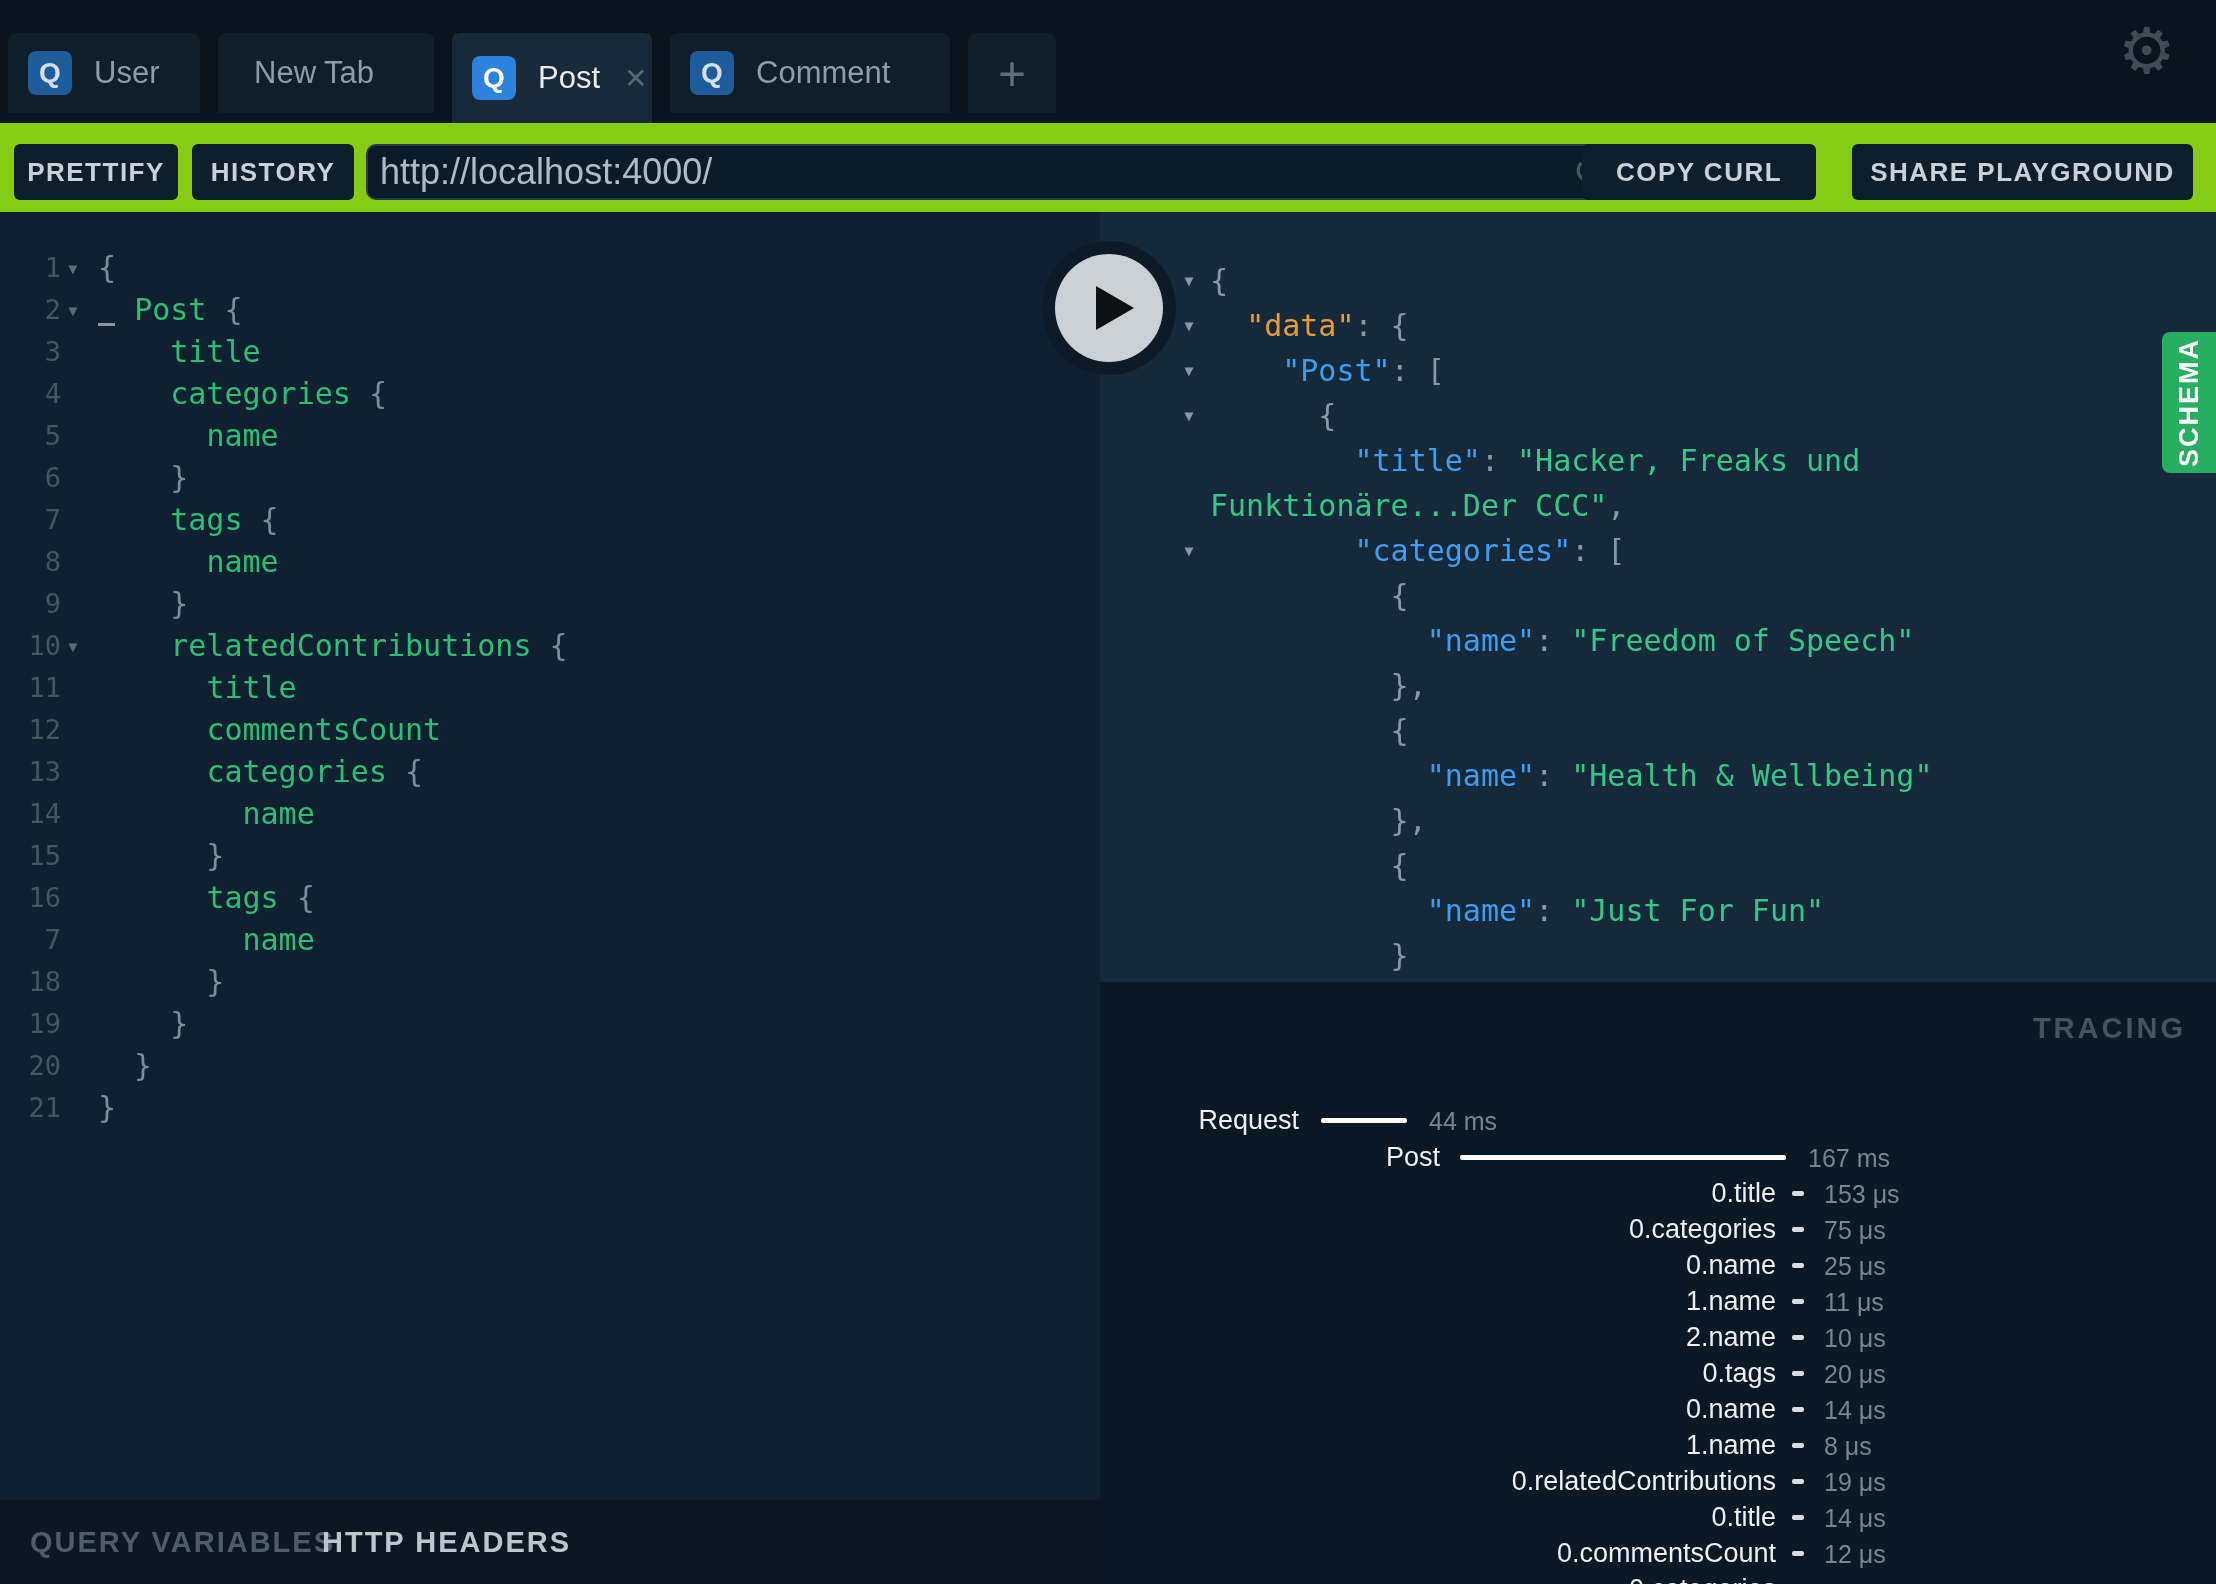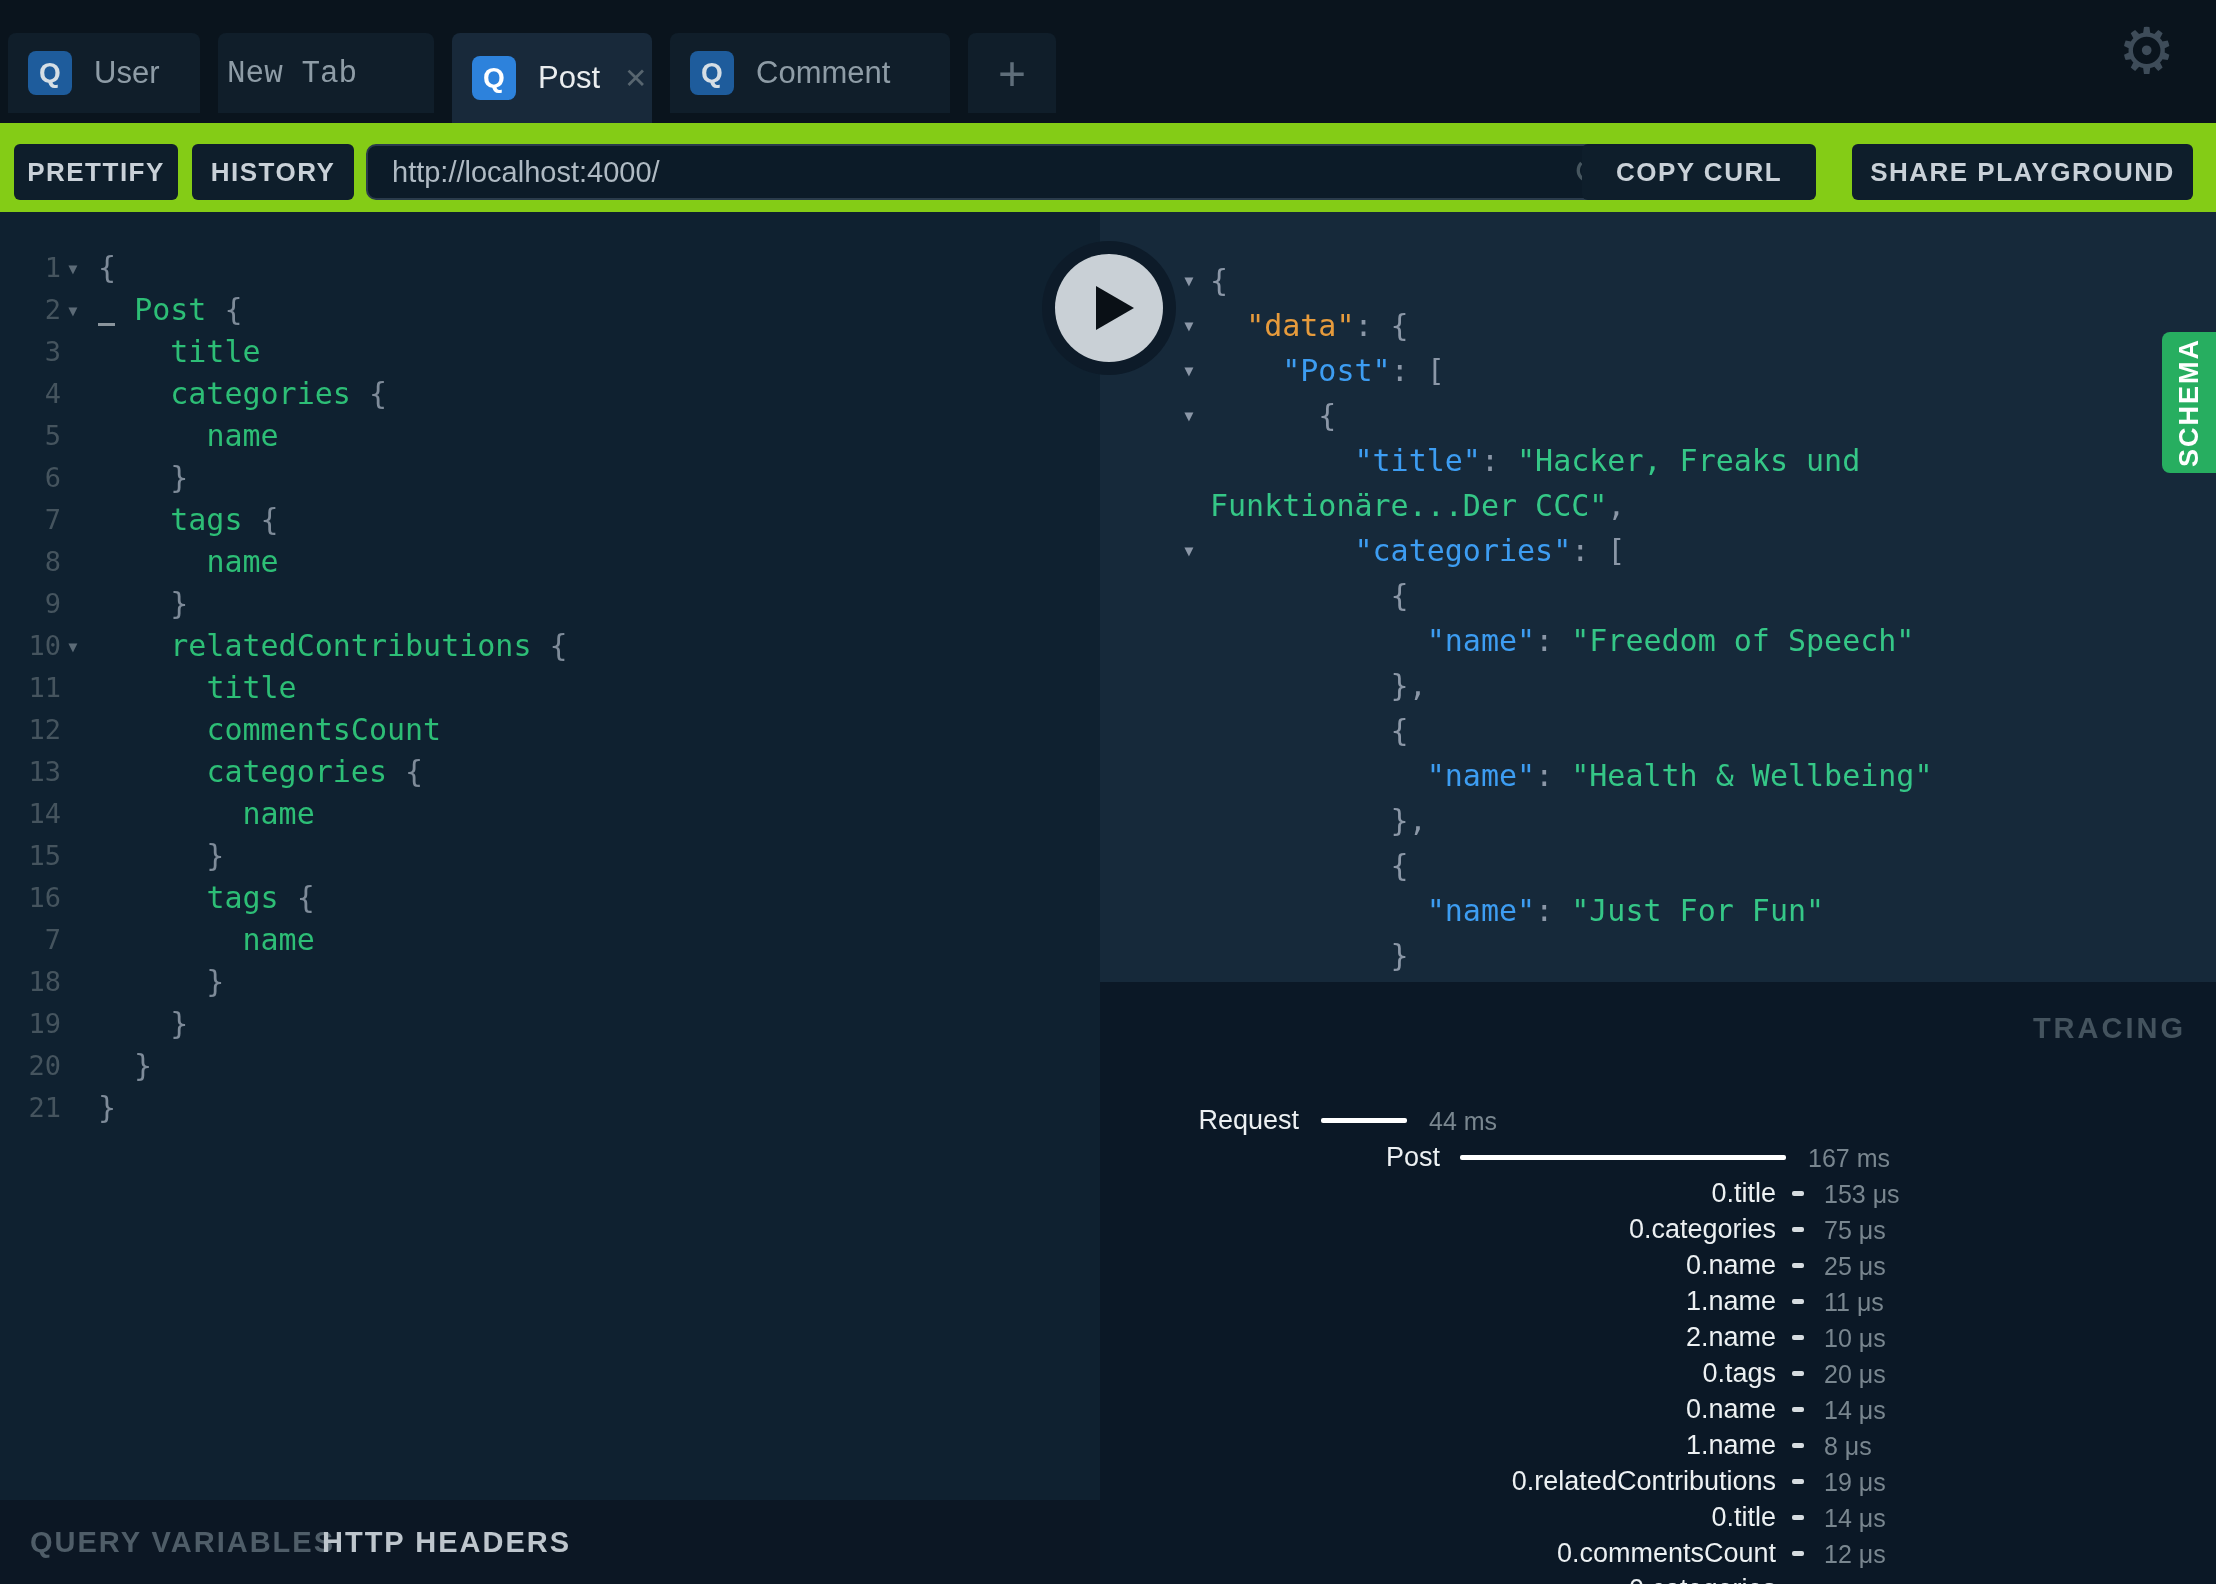--- a/index.html
+++ b/index.html
@@ -29,21 +29,21 @@
   .btn{position:absolute;top:21px;height:56px;background:#0E1E2B;border-radius:6px;
        color:#C9D1D8;font-size:26px;font-weight:600;letter-spacing:1.5px;
        display:flex;align-items:center;justify-content:center;cursor:pointer;}
   .btn.prettify{left:14px;width:164px;}
   .btn.history{left:192px;width:162px;}
   .btn.copycurl{left:1550px;width:234px;margin-left:32px;}
   .btn.share{left:1852px;width:341px;}
   .url{position:absolute;left:366px;top:21px;width:1264px;height:56px;background:#0C1B28;
        border:2px solid #2A3B4B;border-radius:10px;box-sizing:border-box;
        display:flex;align-items:center;}
-  .url .uval{margin-left:24px;font-size:29px;color:#AFBAC3;}
+  .url .uval{margin-left:12px;font-size:36px;color:#AFBAC3;}
   .url .reload{position:absolute;right:22px;top:2px;font-size:40px;color:#46565F;cursor:pointer;
        font-family:"DejaVu Sans",sans-serif;}
 
   
   .editor{position:absolute;left:0;top:212px;width:1100px;height:1288px;background:#0F2130;overflow:hidden;}
   .elines{position:absolute;left:0;top:35px;width:1100px;}
   .eline{position:relative;height:42px;font:30px/42px "DejaVu Sans Mono",monospace;white-space:pre;}
   .eline .ln{position:absolute;left:0;width:61px;text-align:right;color:#45545E;font-size:27px;}
   .eline .efold{position:absolute;left:66px;width:26px;color:#5C6B77;font-size:23px;cursor:pointer;}
   .eline .ecode{position:absolute;left:98px;}
@@ -98,21 +98,21 @@
 
 <div class="app">
 
   <div class="tabbar">
     <div id="tabs">
         <div class="tab" style="left: 8px; width: 192px;">
           <span class="badge">Q</span>
           <span class="tlabel">User</span>
         </div>
         <div class="tab" style="left: 218px; width: 216px;">
-          <span class="tlabel" style="margin-left: 9px; font-family: Liberation Mono, monospace;">New Tab</span>
+          <span class="tlabel" style="margin-left: 36px;">New Tab</span>
         </div>
         <div class="tab active" style="left: 452px; width: 200px;">
           <span class="badge">Q</span>
           <span class="tlabel">Post</span>
           <span class="tclose">✕</span>
         </div>
         <div class="tab" style="left: 670px; width: 280px;">
           <span class="badge">Q</span>
           <span class="tlabel">Comment</span>
         </div>

